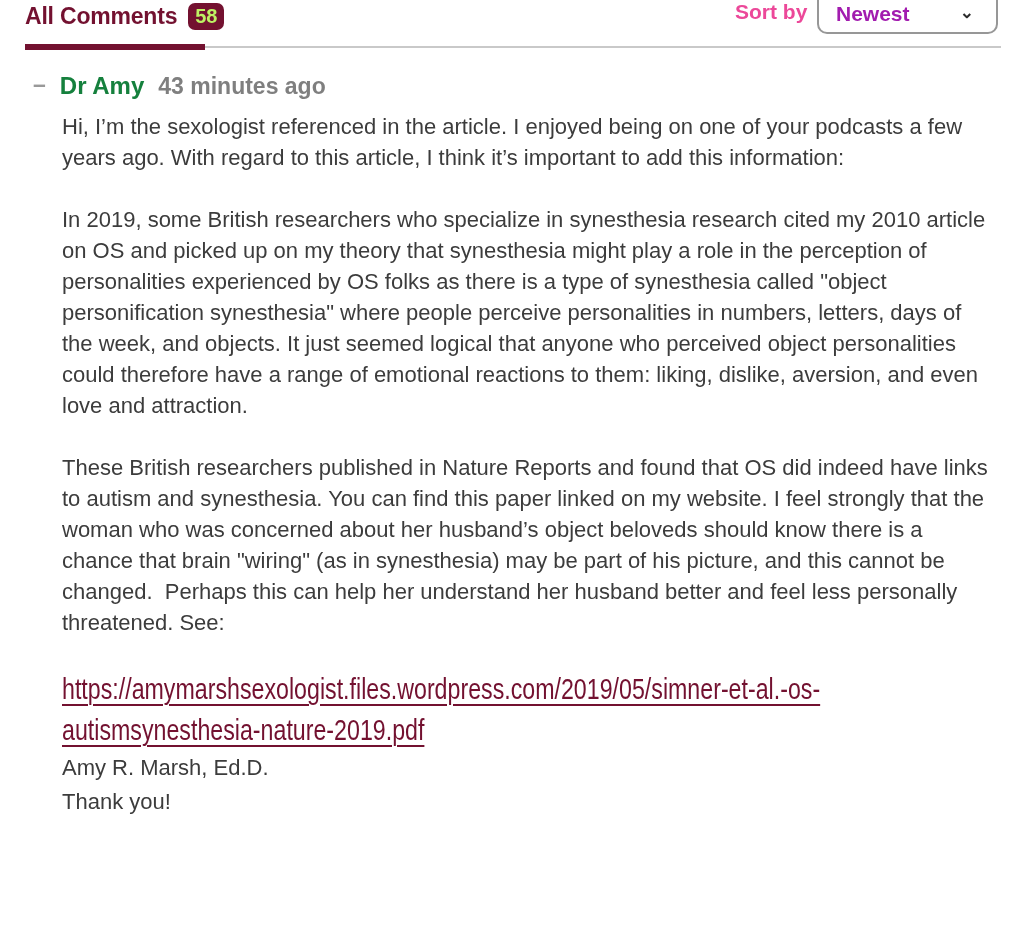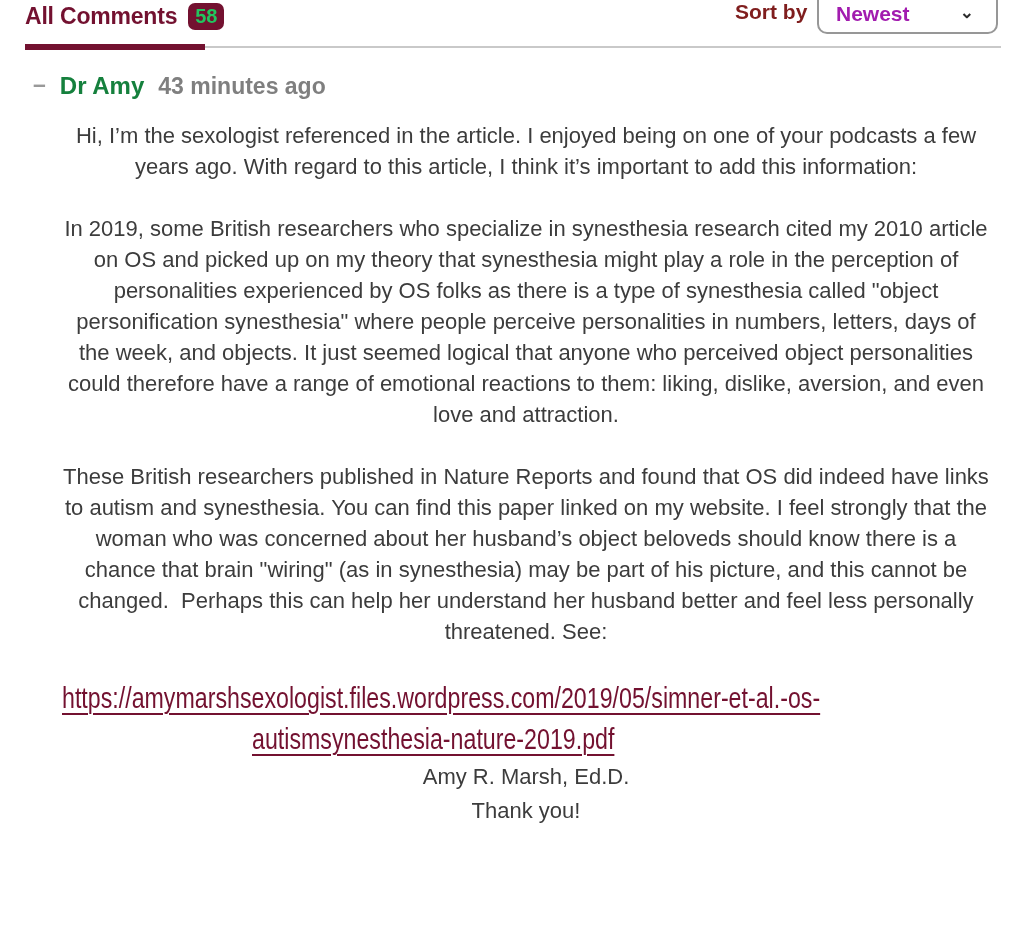--- a/index.html
+++ b/index.html
@@ -16,34 +16,34 @@
   .topbar { position: absolute; left: 0; top: 0; width: 1023px; height: 56px; }
   .tab {
     position: absolute; left: 25px; top: 3px;
     display: flex; align-items: center; gap: 11px;
     cursor: pointer; background: none; border: none; padding: 0;
   }
   .tab-label {
     color: #731130; font-weight: bold; font-size: 23px; letter-spacing: -0.2px;
   }
   .badge {
-    background: #731130; color: #22c55e; font-weight: bold; font-size: 20px;
+    background: #731130; color: #bef264; font-weight: bold; font-size: 20px;
     border-radius: 7px; padding: 3px 7px 4px 7px; line-height: 1;
   }
   .tab-underline {
     position: absolute; left: 25px; top: 44px; width: 180px; height: 6px;
     background: #731130;
   }
   .thin-rule {
     position: absolute; left: 205px; top: 46px; width: 796px; height: 2px;
     background: #c9c9c9;
   }
   .sort-label {
     position: absolute; left: 735px; top: 0px;
-    font-weight: bold; font-size: 21px; color: #7f1d1d;
+    font-weight: bold; font-size: 21px; color: #ec4899;
   }
   .dropdown {
     position: absolute; left: 817px; top: -14px; width: 181px; height: 48px;
     border: 2px solid #979797; border-radius: 10px; background: #ffffff;
     display: flex; align-items: flex-end; justify-content: space-between;
     padding: 0 22px 6px 17px; cursor: pointer;
   }
   .dropdown-value { font-weight: bold; font-size: 21px; color: #a21caf; line-height: 1.2; }
   .chevron { font-size: 17px; color: #2b2b2b; font-weight: bold; margin-bottom: 5px; line-height: 1; }
 
@@ -54,22 +54,22 @@
   }
   .collapse-toggle {
     background: none; border: none; padding: 0; cursor: pointer;
     color: #999999; font-weight: bold; font-size: 23px; line-height: 1;
     margin-right: 14px; position: relative; top: -2px;
   }
   .author { color: #15803d; font-weight: bold; font-size: 24px; cursor: pointer; }
   .time { color: #7f7f7f; font-weight: bold; font-size: 23px; margin-left: 14px; }
 
   .comment-body {
-    margin: 20px 0 0 62px; width: 928px;
-    font-size: 22px; line-height: 31px; color: #3c3c3c; text-align: center;
+    margin: 11px 0 0 62px; width: 928px;
+    font-size: 22px; line-height: 31px; color: #3c3c3c;
   }
   .comment-body p { margin: 0 0 31px 0; white-space: pre-wrap; }
 
   .link-block { margin: 38px 0 33px 0; }
   .link-line {
     display: block;
     color: #731130; font-size: 29px; line-height: 41px;
     text-decoration: underline; text-decoration-thickness: 2px; text-underline-offset: 5px;
     transform: scaleX(0.80); transform-origin: left center;
     white-space: nowrap; cursor: pointer;

